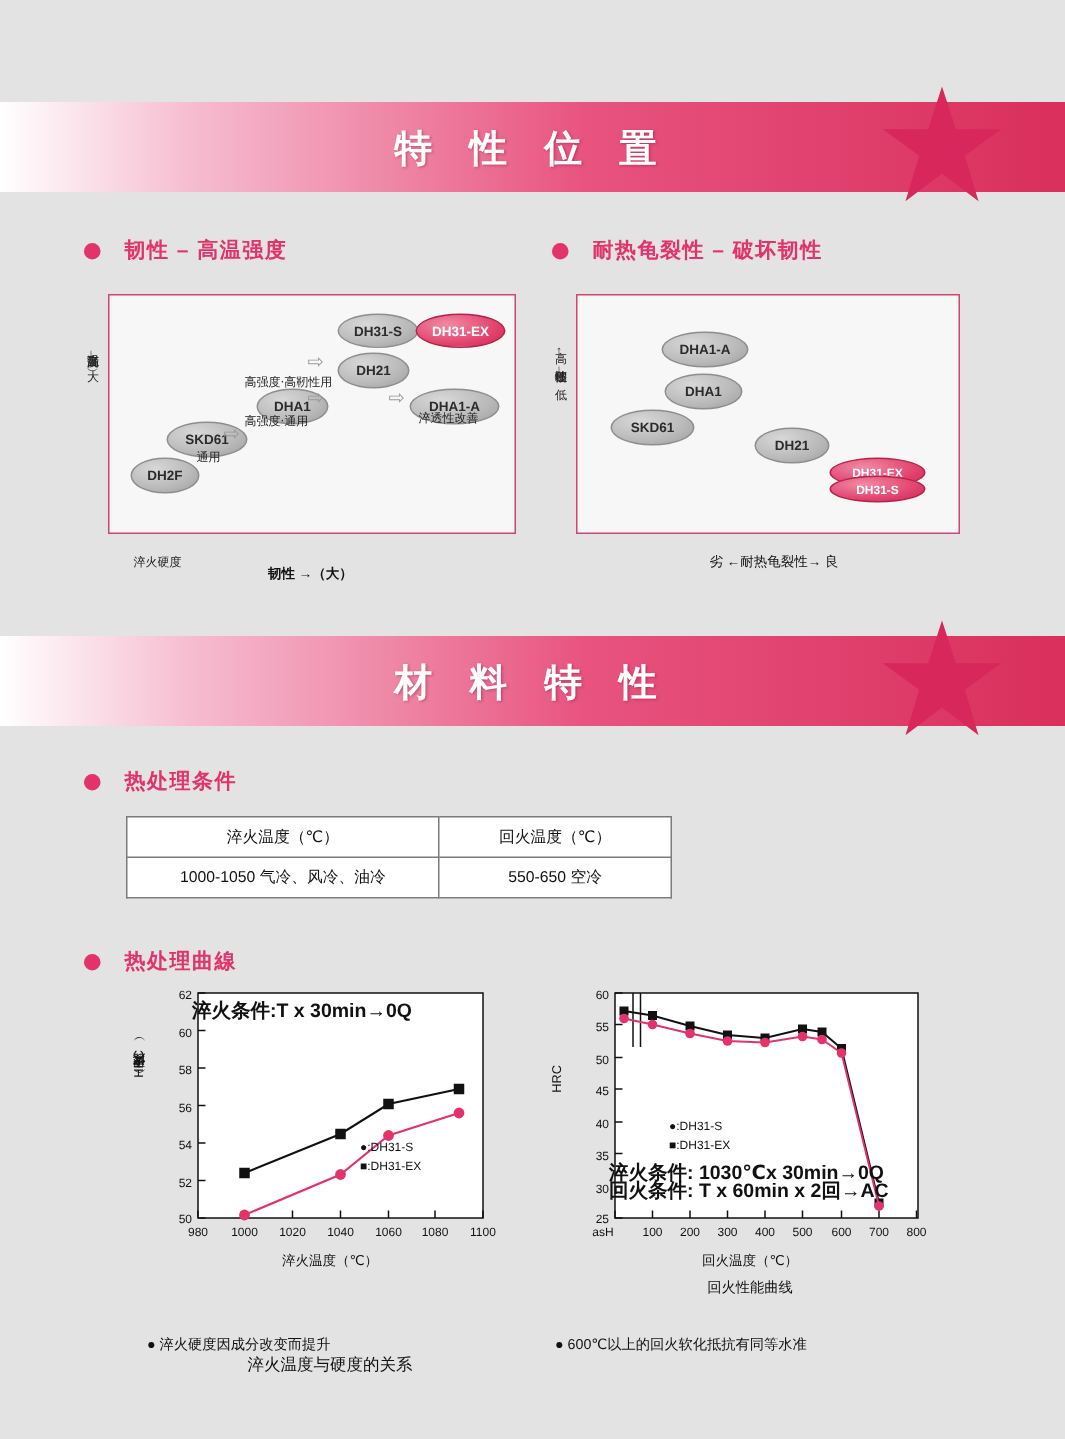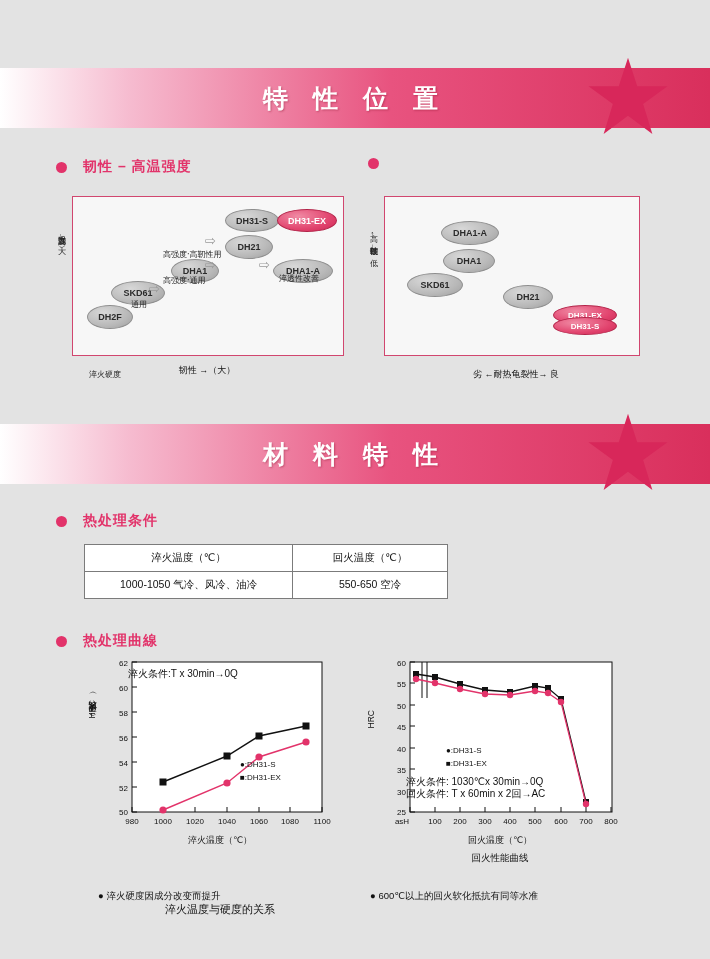--- a/index.html
+++ b/index.html
@@ -63,21 +63,21 @@
   }
   .tbl td.h{font-weight:normal;}
 
   
   .chartbox{position:absolute;}
   .chartbox svg{display:block;}
   .ax-title{position:absolute;font-size:8.5px;color:#111;}
   .ax-title.vert{writing-mode:vertical-rl;transform:rotate(180deg);}
   .legend{position:absolute;font-size:8px;color:#111;line-height:13px;}
   .legend .li{display:flex;align-items:center;gap:4px;}
-  .cond{position:absolute;font-size:10px;color:#111;line-height:12px;}
+  .cond{position:absolute;font-size:13px;color:#111;line-height:12px;font-weight:bold;}
   .bullet-note{position:absolute;font-size:9.5px;color:#111;}
 </style>
 </head>
 <body>
 
 <div class="page">
 
   <div class="banner" style="top:68px;">
     <div class="title">特 性 位 置</div>
     <div class="star">
@@ -121,24 +121,25 @@
     <div class="note" style="left:58px;top:66px;">通用</div>
     <div class="note" style="left:206px;top:40px;">淬透性改善</div>
     <div class="note" style="left:16px;top:136px;">淬火硬度</div>
 
     <div class="arrow-r" style="left:76px;top:84px;">⇨</div>
     <div class="arrow-r" style="left:132px;top:60px;">⇨</div>
     <div class="arrow-r" style="left:132px;top:36px;">⇨</div>
     <div class="arrow-r" style="left:186px;top:60px;">⇨</div>
   </div>
   <div class="axis-lbl vert" style="left:55px;top:230px;">高温强度 →（大）</div>
-  <div class="caption" style="left:132px;top:364px;width:150px;">韧性 →（大）</div>
+  <div class="caption" style="left:132px;top:376px;width:150px;font-weight:bold;">韧性 →（大）</div>
 
   <div class="sec-head" style="left:368px;top:158px;">
     <span class="dot"></span>
+    <span class="txt">耐热龟裂性 – 破坏韧性</span>
   </div>
 
   <div class="posbox" style="left:384px;top:196px;width:254px;height:158px;">
     <div class="bubble" style="left:56px;top:24px;width:56px;height:22px;">
         <span>DHA1-A</span>
       </div>
     <div class="bubble" style="left:58px;top:52px;width:50px;height:22px;">
         <span>DHA1</span>
       </div>
     <div class="bubble" style="left:22px;top:76px;width:54px;height:22px;">

